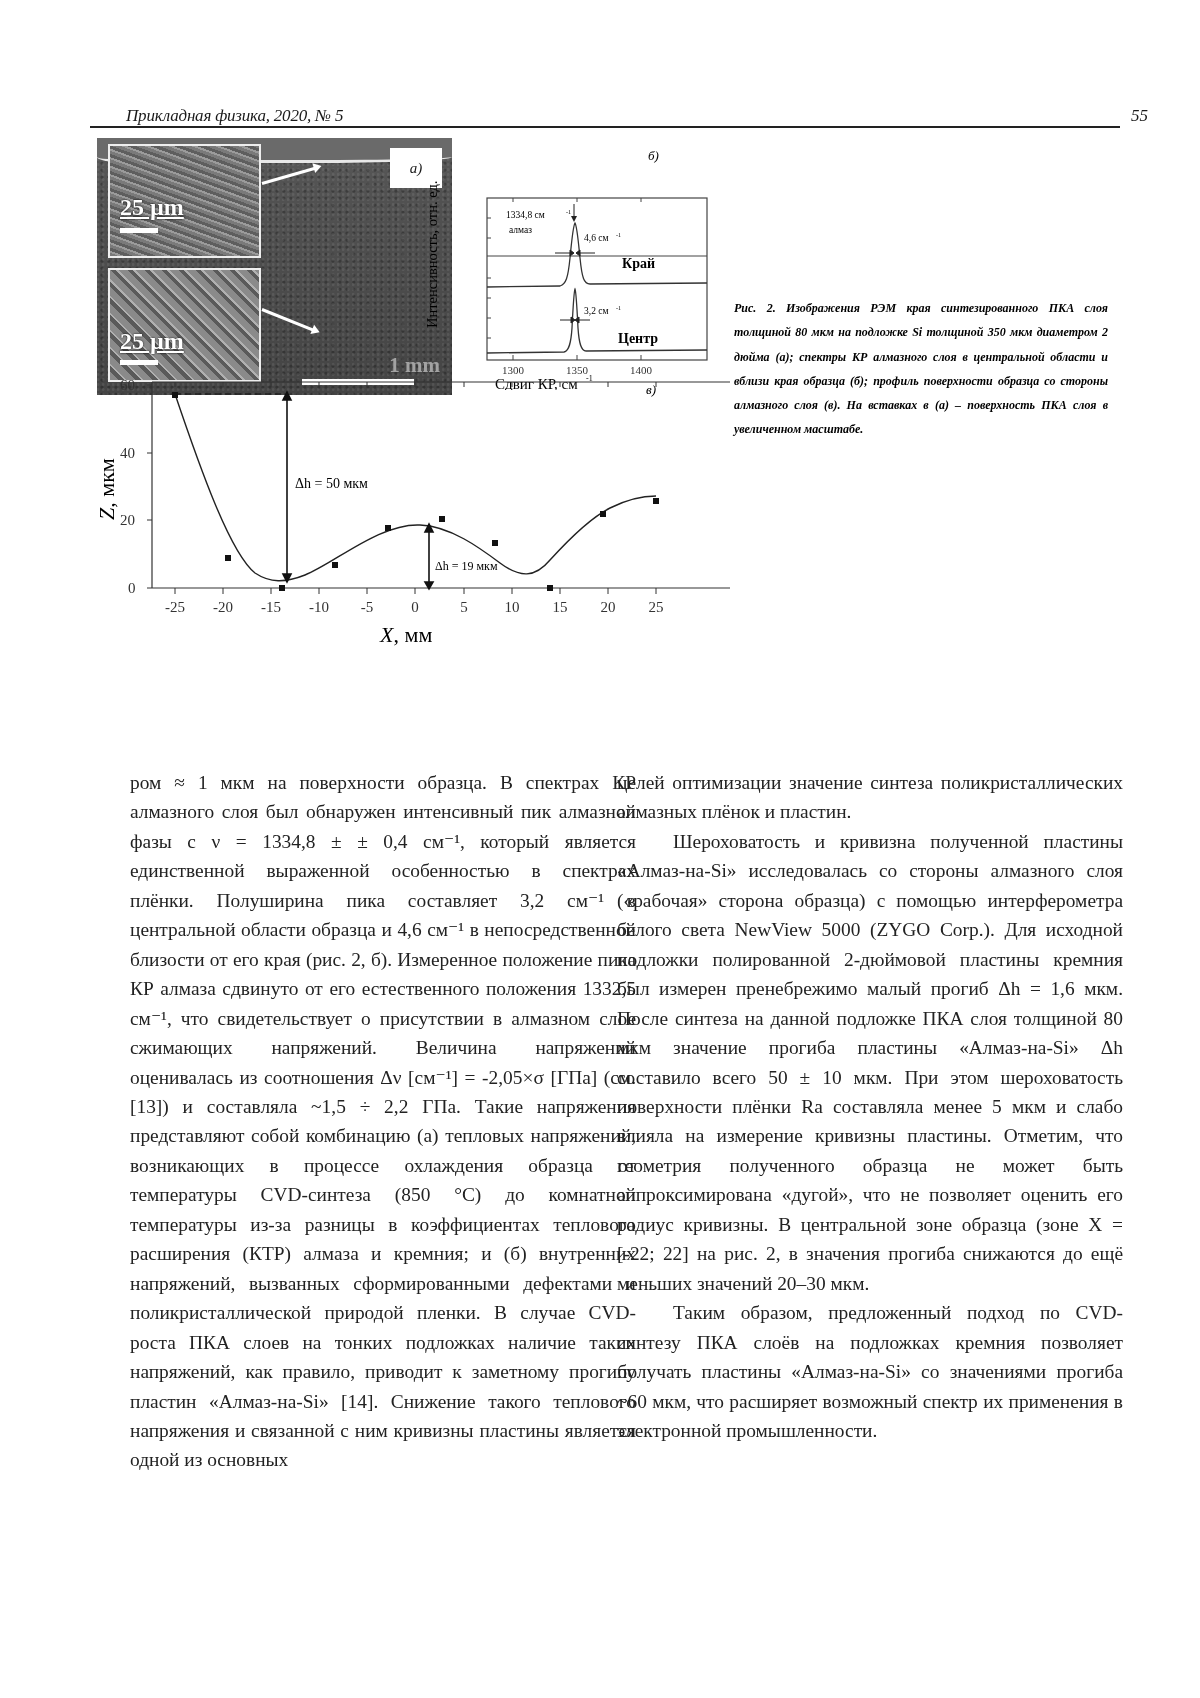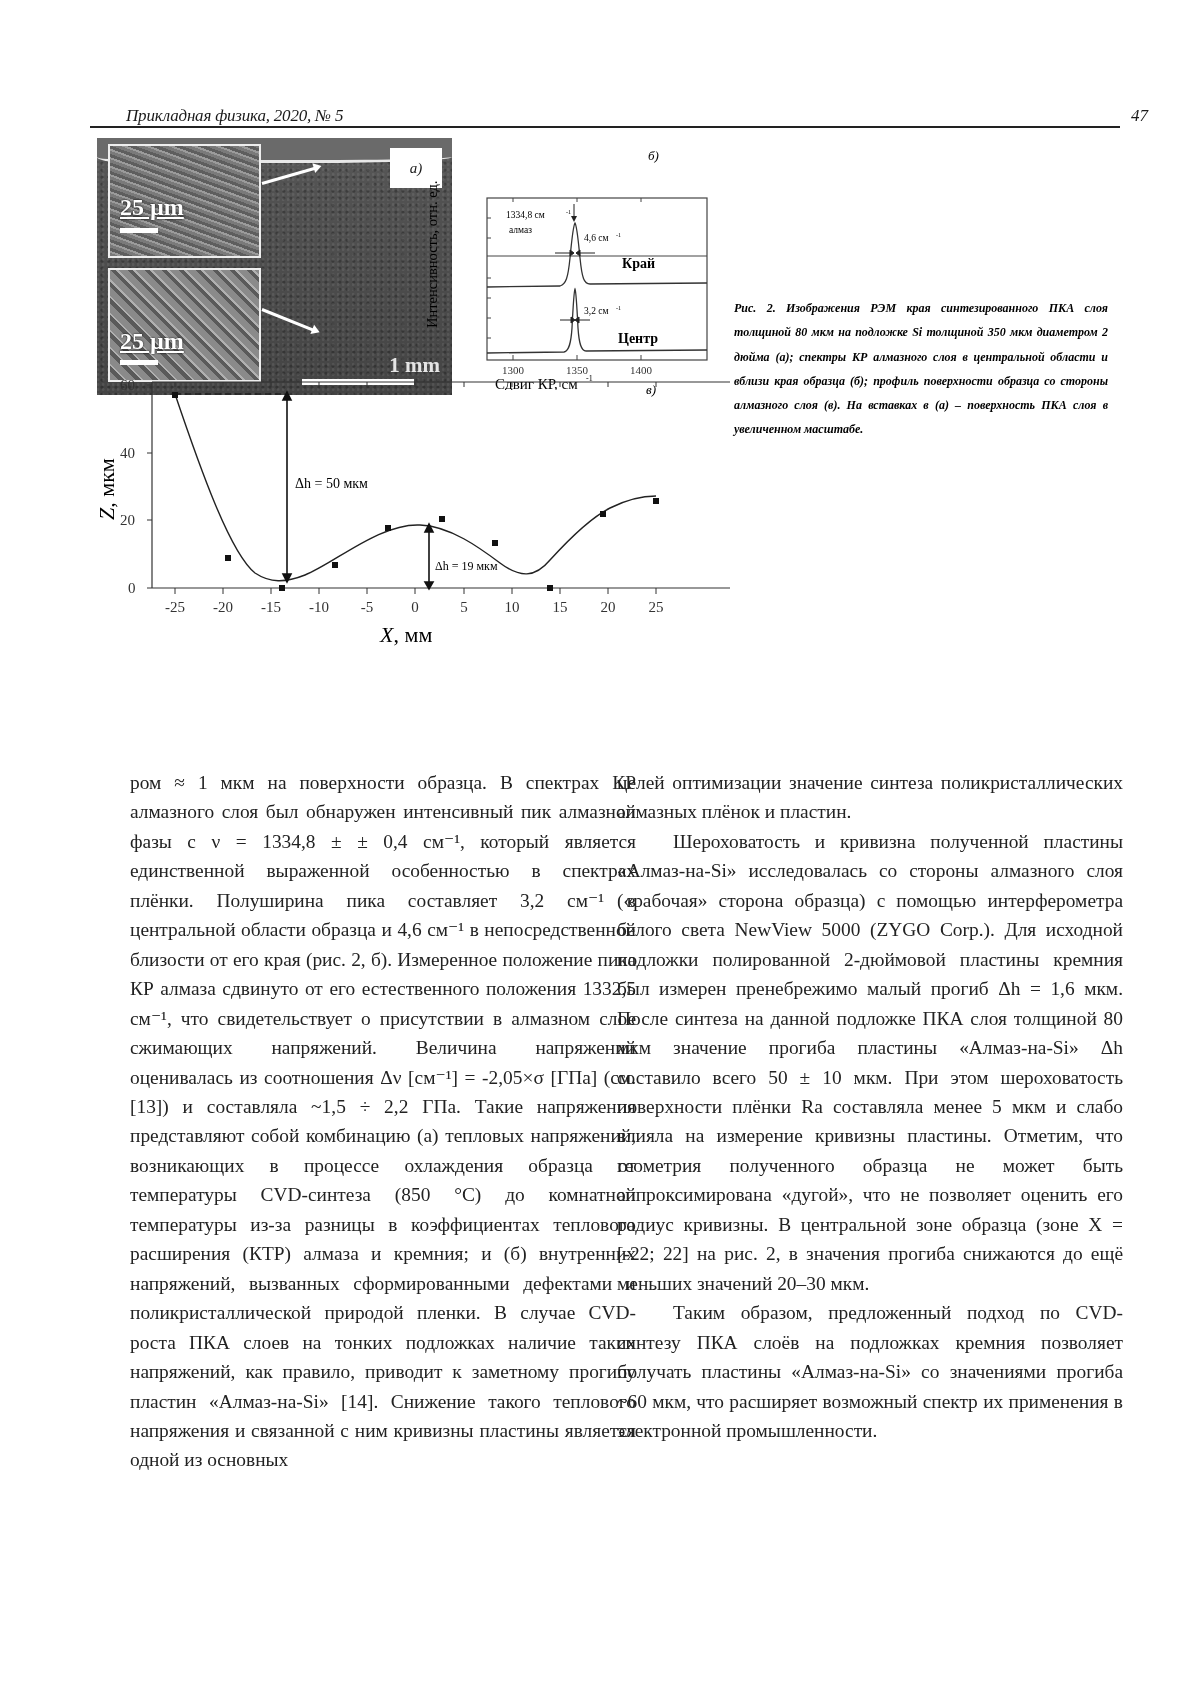--- a/index.html
+++ b/index.html
@@ -31,42 +31,42 @@
   .inset .scale-text { position:absolute; left:10px; font-weight:bold; font-size:24px; color:#fff;
      text-shadow:0 0 2px #000;text-decoration:underline; }
   .inset.top .scale-text { top:48px; }
   .inset.bot .scale-text { top:58px; }
   .inset .scale-bar { position:absolute; left:10px; width:38px; height:5px; background:#fff; }
   .inset.top .scale-bar { top:82px; }
   .inset.bot .scale-bar { top:90px; }
   .sem .arrow { position:absolute; height:3px; background:#fff; transform-origin:left center; }
   .sem .arrow::after { content:""; position:absolute; right:-4px; top:-4px; border-left:8px solid #fff;
      border-top:5px solid transparent; border-bottom:5px solid transparent; }
-  .sem .mm-text { position:absolute; right:12px; top:215px; font-weight:bold; font-size:21px; color:#e5e5e5; }
+  .sem .mm-text { position:absolute; right:12px; top:215px; font-weight:bold; font-size:21px; color:#a3a3a3; }
   .sem .mm-bar { position:absolute; right:38px; top:241px; width:112px; height:6px; background:#fff; }
 
   
   .raman { position:absolute; left:420px; top:138px; width:300px; height:252px; }
   .fig-caption { position:absolute; left:734px; top:296px; width:374px; font-family:"Liberation Serif",serif;
      font-style:italic; font-weight:bold; font-size:12px; line-height:24.3px; text-align:justify; color:#000000; }
   .profile { position:absolute; left:90px; top:378px; width:640px; height:320px; }
 
   .col { position:absolute; top:768px; width:506px; font-size:19.4px; line-height:29.45px; text-align:justify;
      color:#222; }
   .col.left { left:97px;margin-left:33px; }
   .col.right { left:617px; }
   .col p { margin:0; }
   .col p.indent { text-indent:56px; }
 </style>
 </head>
 <body>
 
 <div class="header">
   <span class="journal">Прикладная физика, 2020, № 5</span>
-  <span class="pageno">47</span>
+  <span class="pageno">55</span>
 </div>
 <div class="header-rule"></div>
 
 <div class="sem">
   <div class="bg"></div>
   <div class="edge"></div>
   <div class="label-a">а)</div>
   <div class="inset top">
     <span class="scale-text">25 µm</span>
     <span class="scale-bar"></span>

